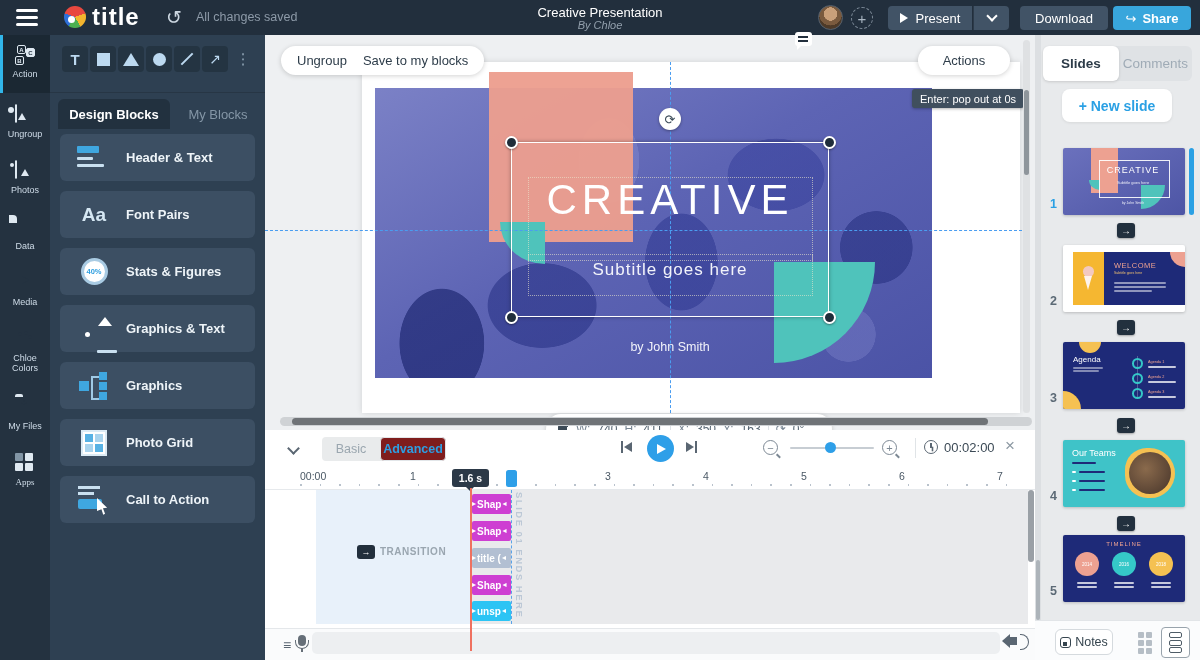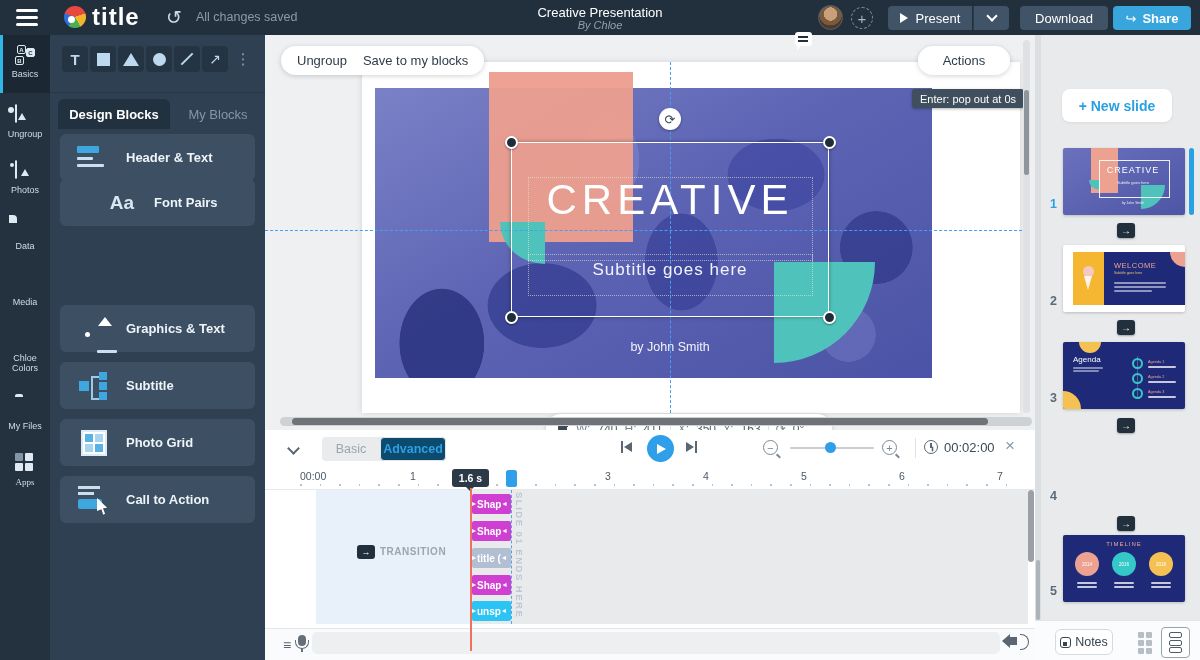--- a/index.html
+++ b/index.html
@@ -120,21 +120,21 @@
   .hscroll-track { left:280px; top:417px; width:752px; height:9px; background:#cfd2d5; border-radius:5px; z-index:11; }
   .hscroll-thumb { left:292px; top:418px; width:696px; height:7px; background:#6f7377; border-radius:4px; z-index:12; }
   .vscroll-track { left:1023px; top:40px; width:7px; height:373px; background:#dfe1e3; border-radius:4px; z-index:11; }
   .vscroll-thumb { left:1024px; top:90px; width:5px; height:85px; background:#8e959b; border-radius:3px; z-index:12; }
 
   
   .timeline { left:265px; top:430px; width:770px; height:198px; background:#fff; z-index:20; }
   .tl-chev { left:24px; top:14px; width:9px; height:9px; border-right:2px solid #5a6672; border-bottom:2px solid #5a6672; transform:rotate(45deg); }
   .tl-tabs { left:57px; top:7px; height:24px; display:flex; border-radius:4px; overflow:hidden; background:#e9ebec; }
   .tl-tab-b { width:58px; display:flex; align-items:center; justify-content:center; font-size:12.5px; color:#9aa6af; }
-  .tl-tab-a { width:66px; display:flex; align-items:center; justify-content:center; font-size:12.5px; color:#2d9fe3; font-weight:bold; background:#0c4a6e; border:1px solid #e2e6e9; border-radius:4px; }
+  .tl-tab-a { width:66px; display:flex; align-items:center; justify-content:center; font-size:12.5px; color:#2d9fe3; font-weight:bold; background:#7f1d1d; border:1px solid #e2e6e9; border-radius:4px; }
   .skip { position:absolute; top:11px; width:14px; height:14px; }
   .skip .bar { position:absolute; width:2px; height:12px; background:#5a6672; top:0; }
   .skip .tri { position:absolute; top:1px; width:0; height:0; border-top:5px solid transparent; border-bottom:5px solid transparent; }
   .play-btn { left:382px; top:5px; width:27px; height:27px; border-radius:50%; background:#2e9fe8; display:flex; align-items:center; justify-content:center; }
   .play-btn i { width:0; height:0; border-left:9px solid #fff; border-top:5.5px solid transparent; border-bottom:5.5px solid transparent; margin-left:2px; }
   .mag { position:absolute; top:10px; width:15px; height:15px; border:1.7px solid #7c8894; border-radius:50%; color:#7c8894; font-size:11px; display:flex; align-items:center; justify-content:center; }
   .mag::after { content:""; position:absolute; right:-4px; bottom:-3px; width:5px; height:1.8px; background:#7c8894; transform:rotate(45deg); }
   .tl-slider-track { left:525px; top:17px; width:84px; height:2px; background:#c7cdd3; border-radius:1px; }
   .tl-slider-dot { left:560px; top:12px; width:11px; height:11px; border-radius:50%; background:#2e9fe8; }
   .clock-ic { left:659px; top:10px; width:14px; height:14px; border:1.6px solid #5a6672; border-radius:50%; }
@@ -231,21 +231,21 @@
     </div>
   </div>
 
   <div class="abs rail">
     <div class="rail-item active" style="top:0; height:58px; padding-top:10px;">
       <span class="ric">
         <span class="blk" style="left:2px; top:0;">A</span>
         <span class="blk fill" style="right:0; top:3px;">C</span>
         <span class="blk" style="left:0; bottom:0;">B</span>
       </span>
-      <span class="lbl">Basics</span>
+      <span class="lbl">Action</span>
     </div>
     <div class="rail-item" style="top:62px; height:55px; padding-top:8px;">
       <span class="ric"><span class="rounded-ic"><span class="tri-s"></span><span class="dot-s"></span></span></span>
       <span class="lbl">Ungroup</span>
     </div>
     <div class="rail-item" style="top:118px; height:55px; padding-top:8px;">
       <span class="ric"><span class="rounded-ic"><span class="tri-s" style="left:5px;"></span><span class="dot-s" style="width:4px;height:4px;"></span></span></span>
       <span class="lbl">Photos</span>
     </div>
     <div class="rail-item" style="top:174px; height:55px; padding-top:8px;">
@@ -300,40 +300,46 @@
     </div>
 
     <div class="block-item" style="top:99px;">
       <span class="block-ico">
         <span class="hbar" style="left:3px; top:5px; width:22px; height:7px; background:#3fa7e0;"></span>
         <span class="hbar" style="left:3px; top:16px; width:16px; height:3px;"></span>
         <span class="hbar" style="left:3px; top:23px; width:27px; height:3px;"></span>
       </span>
       <span class="block-label">Header &amp; Text</span>
     </div>
-    <div class="block-item" style="top:144px;padding-left:28px;">
+    <div class="block-item" style="top:156px;">
       <span class="block-ico" style="color:#d6e8f4; font-size:19px; font-weight:bold;">Aa</span>
       <span class="block-label">Font Pairs</span>
+    </div>
+    <div class="block-item" style="top:213px;">
+      <span class="block-ico">
+        <span class="stats-ring">40%</span>
+      </span>
+      <span class="block-label">Stats &amp; Figures</span>
     </div>
     <div class="block-item" style="top:270px;">
       <span class="block-ico">
         <span style="position:relative;"><span class="gfx-ic"></span><span class="hbar" style="left:3px; top:21px; width:20px; height:3px;"></span></span>
       </span>
       <span class="block-label">Graphics &amp; Text</span>
     </div>
     <div class="block-item" style="top:327px;">
       <span class="block-ico">
         <span class="diag-ic">
             <span class="b1"></span>
             <span class="b2" style="top:0;"></span>
             <span class="b2" style="top:10px;"></span>
             <span class="b2" style="top:20px;"></span>
           </span>
       </span>
-      <span class="block-label">Subtitle</span>
+      <span class="block-label">Graphics</span>
     </div>
     <div class="block-item" style="top:384px;">
       <span class="block-ico">
         <span class="pg-ic">
             <i></i>
             <i style="background:#a9d4ee;"></i>
             <i style="background:#a9d4ee;"></i>
             <i></i>
           </span>
       </span>
@@ -502,20 +508,24 @@
     <div class="abs mic-ic"></div>
     <div class="abs notes-input"></div>
     <div class="abs spk"></div>
   </div>
 
   <div class="abs rpanel">
     <div class="abs rp-scroll">
         <span class="rp-scroll-thumb"></span>
       </div>
 
+    <div class="abs rtabs">
+      <span class="rtab-a">Slides</span>
+      <span class="rtab-i">Comments</span>
+    </div>
     <div class="abs new-slide">+ New slide</div>
 
     <span class="thumb-num sel abs" style="top:162px;">1</span>
     <div class="thumb" style="top:113px; background:linear-gradient(150deg,#6b71bd,#4d55a5);">
       <div class="abs" style="left:28px; top:0; width:27px; height:45px; background:#eda191;"></div>
       <div class="abs teal" style="left:26px; top:32px; width:11px; height:10px; border-radius:0 0 0 100%;"></div>
       <div class="abs teal" style="left:78px; top:37px; width:24px; height:24px; border-radius:0 0 100% 0;"></div>
       <div class="abs" style="left:36px; top:12px; width:71px; height:38px; border:1px solid rgba(255,255,255,.9);"></div>
       <div class="abs" style="left:20px; top:17px; width:100px; text-align:center; color:#fff; font-size:9px; letter-spacing:1px;">CREATIVE</div>
       <div class="abs" style="left:30px; top:32px; width:80px; text-align:center; color:#e9eaf6; font-size:4px;">Subtitle goes here</div>
@@ -558,20 +568,32 @@
       <div class="abs" style="left:85px; top:33px; color:#eda191; font-size:3.8px;">Agenda 2</div>
       <span class="tinyline" style="left:85px; top:39px; width:28px;"></span>
       <div class="abs" style="left:69px; top:46px; width:11px; height:11px; border:2px solid #35c8c8; border-radius:50%;"></div>
       <div class="abs" style="left:85px; top:48px; color:#eda191; font-size:3.8px;">Agenda 3</div>
       <span class="tinyline" style="left:85px; top:54px; width:28px;"></span>
     </div>
 
     <div class="tr-badge" style="top:383px;">→</div>
 
     <span class="thumb-num abs" style="top:454px;">4</span>
+    <div class="thumb" style="top:405px; background:#3fc3c8;">
+      <div class="abs" style="left:9px; top:8px; color:#fff; font-size:9px;">Our Teams</div>
+      <span class="tinyline" style="left:9px; top:22px; width:24px; background:#1e2a78;"></span>
+      <span class="tinyline" style="left:9px; top:31px; width:4px; background:#fff;"></span>
+        <span class="tinyline" style="left:16px; top:31px; width:26px; background:#1e2a78;"></span>
+      <span class="tinyline" style="left:9px; top:40px; width:4px; background:#fff;"></span>
+        <span class="tinyline" style="left:16px; top:40px; width:26px; background:#1e2a78;"></span>
+      <span class="tinyline" style="left:9px; top:49px; width:4px; background:#fff;"></span>
+        <span class="tinyline" style="left:16px; top:49px; width:26px; background:#1e2a78;"></span>
+      <div class="abs" style="left:62px; top:8px; width:50px; height:50px; background:#f5c152; border-radius:46% 54% 52% 48%;"></div>
+      <div class="abs" style="left:66px; top:12px; width:42px; height:42px; border-radius:50%; background:radial-gradient(circle at 40% 40%, #8a6a4c, #5a4434 70%, #3c2e22);"></div>
+    </div>
 
     <div class="tr-badge" style="top:481px;">→</div>
 
     <span class="thumb-num abs" style="top:549px;">5</span>
     <div class="thumb navy" style="top:500px;">
       <div class="abs" style="left:0; top:6px; width:122px; text-align:center; color:#eda191; font-size:6px; letter-spacing:1px;">TIMELINE</div>
       <div class="abs" style="left:12px; top:17px; width:24px; height:24px; border-radius:50%; background:#eda191; color:#fff; font-size:4.5px; display:flex; align-items:center; justify-content:center;">2014</div>
       <div class="abs" style="left:49px; top:17px; width:24px; height:24px; border-radius:50%; background:#35c8c8; color:#fff; font-size:4.5px; display:flex; align-items:center; justify-content:center;">2016</div>
       <div class="abs" style="left:86px; top:17px; width:24px; height:24px; border-radius:50%; background:#f5c152; color:#fff; font-size:4.5px; display:flex; align-items:center; justify-content:center;">2018</div>
       <span class="tinyline" style="left:14px; top:47px; width:20px;"></span>

